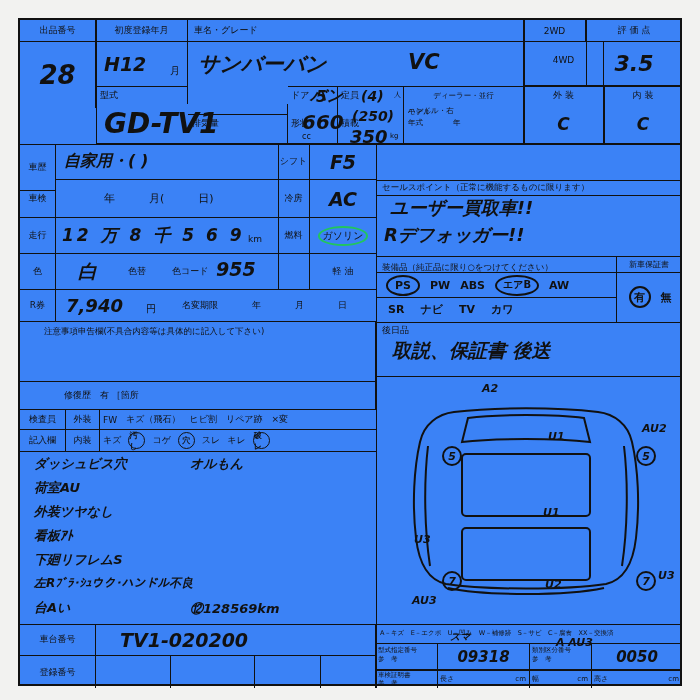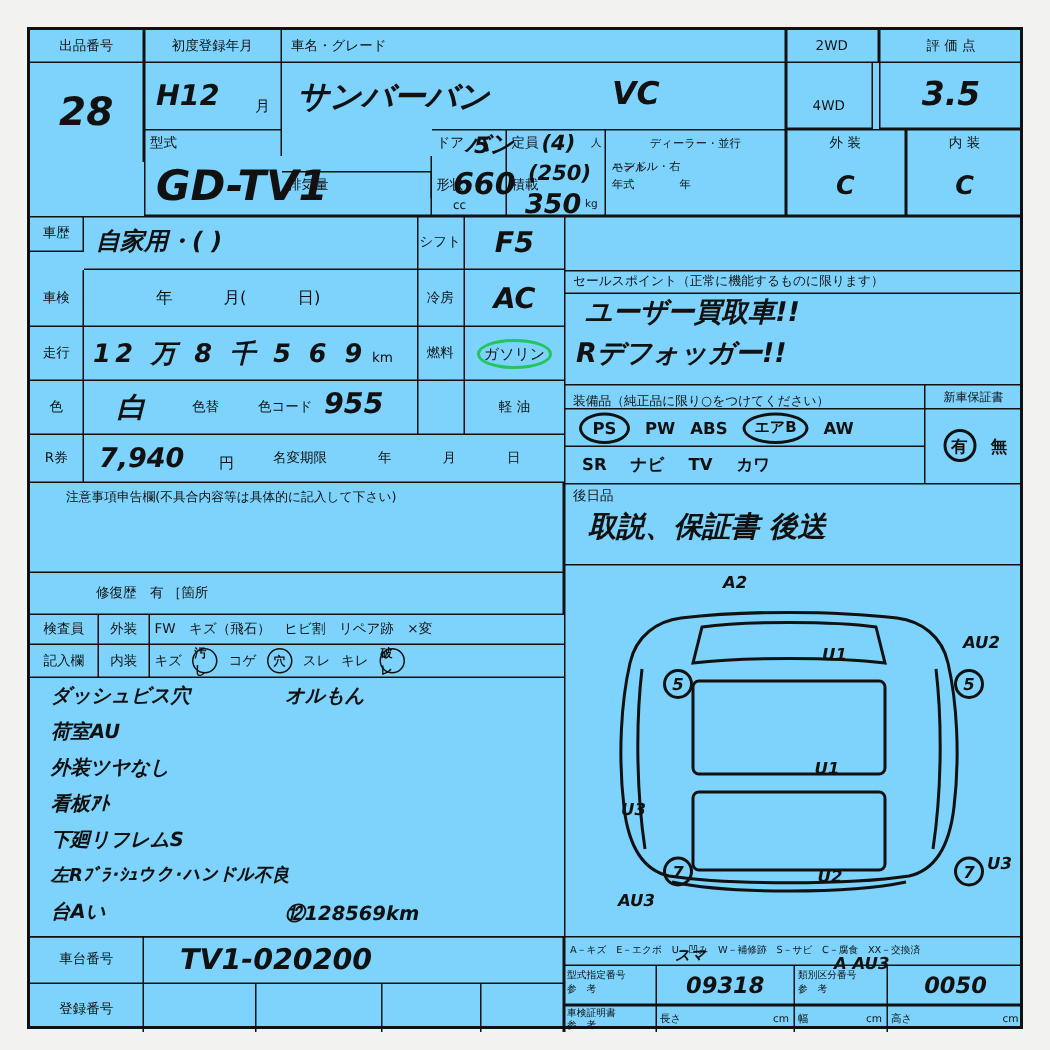--- a/index.html
+++ b/index.html
@@ -5,21 +5,21 @@
   html,body{margin:0;padding:0;}
   body{
     width:700px;height:700px;
     background:#f2f2f0;
     font-family:"DejaVu Sans","Liberation Sans",sans-serif;
     color:#111;
     overflow:hidden;
   }
   .sheet{
     position:absolute;left:18px;top:18px;width:664px;height:668px;
-    background:#7dd3fc;
+    background:#3b82f6;
     border:2px solid #111;
     box-sizing:border-box;
   }
   .lbl{font-size:9px;letter-spacing:0px;}
   .hw{
     font-family:"DejaVu Sans","Liberation Sans",sans-serif;
     font-weight:700;
     font-style:italic;
     color:#111;
   }
@@ -74,21 +74,21 @@
   </div>
   <div class="cell lbl" style="left:150px;top:44px;width:16px;height:16px;font-size:10px;">
     <span>月</span>
   </div>
   <div class="cell br hw lft" style="left:168px;top:22px;width:336px;height:44px;font-size:21px;padding-left:10px;">
     <span>サンバーバン</span>
   </div>
   <div class="cell hw" style="left:388px;top:30px;width:80px;height:30px;font-size:21px;">
     <span>VC</span>
   </div>
-  <div class="cell br bb lbl ctr" style="left:504px;top:22px;width:58px;height:44px;align-items:flex-end;padding-bottom:9px;">
+  <div class="cell br bb lbl ctr" style="left:504px;top:22px;width:80px;height:44px;align-items:flex-end;padding-bottom:20px;">
     <span>4WD</span>
   </div>
   <div class="cell bb hw ctr" style="left:566px;top:22px;width:96px;height:44px;font-size:22px;">
     <span>3.5</span>
   </div>
 
   <div class="cell bt br lbl lft" style="left:76px;top:66px;width:92px;height:18px;padding-left:4px;">
     <span>型式</span>
   </div>
   <div class="cell bt br lbl lft" style="left:168px;top:66px;width:100px;height:18px;padding-left:4px;margin-top:28px;">
@@ -163,21 +163,21 @@
   <div class="cell bb hw ctr" style="left:584px;top:84px;width:78px;height:40px;font-size:17px;">
     <span>C</span>
   </div>
 
   <div class="vsep" style="left:76px;top:0;height:124px;"></div>
   <div class="vsep" style="left:504px;top:0;height:124px;"></div>
   <div class="vsep" style="left:566px;top:0;height:66px;"></div>
   <div class="vsep" style="left:584px;top:66px;height:58px;"></div>
   <div class="hsep" style="left:0;top:124px;width:662px;"></div>
 
-  <div class="cell br bb lbl ctr" style="left:0;top:124px;width:36px;height:24px;">
+  <div class="cell br bb lbl ctr" style="left:0;top:124px;width:36px;height:47px;">
     <span>車歴</span>
   </div>
   <div class="cell bb hw lft" style="left:36px;top:124px;width:222px;height:36px;font-size:16px;padding-left:8px;">
     <span>自家用・(            )</span>
   </div>
   <div class="cell br bb lbl ctr" style="left:258px;top:124px;width:32px;height:36px;">
     <span>シフト</span>
   </div>
   <div class="cell bb hw ctr" style="left:290px;top:124px;width:66px;height:36px;font-size:19px;">
     <span>F5</span>

